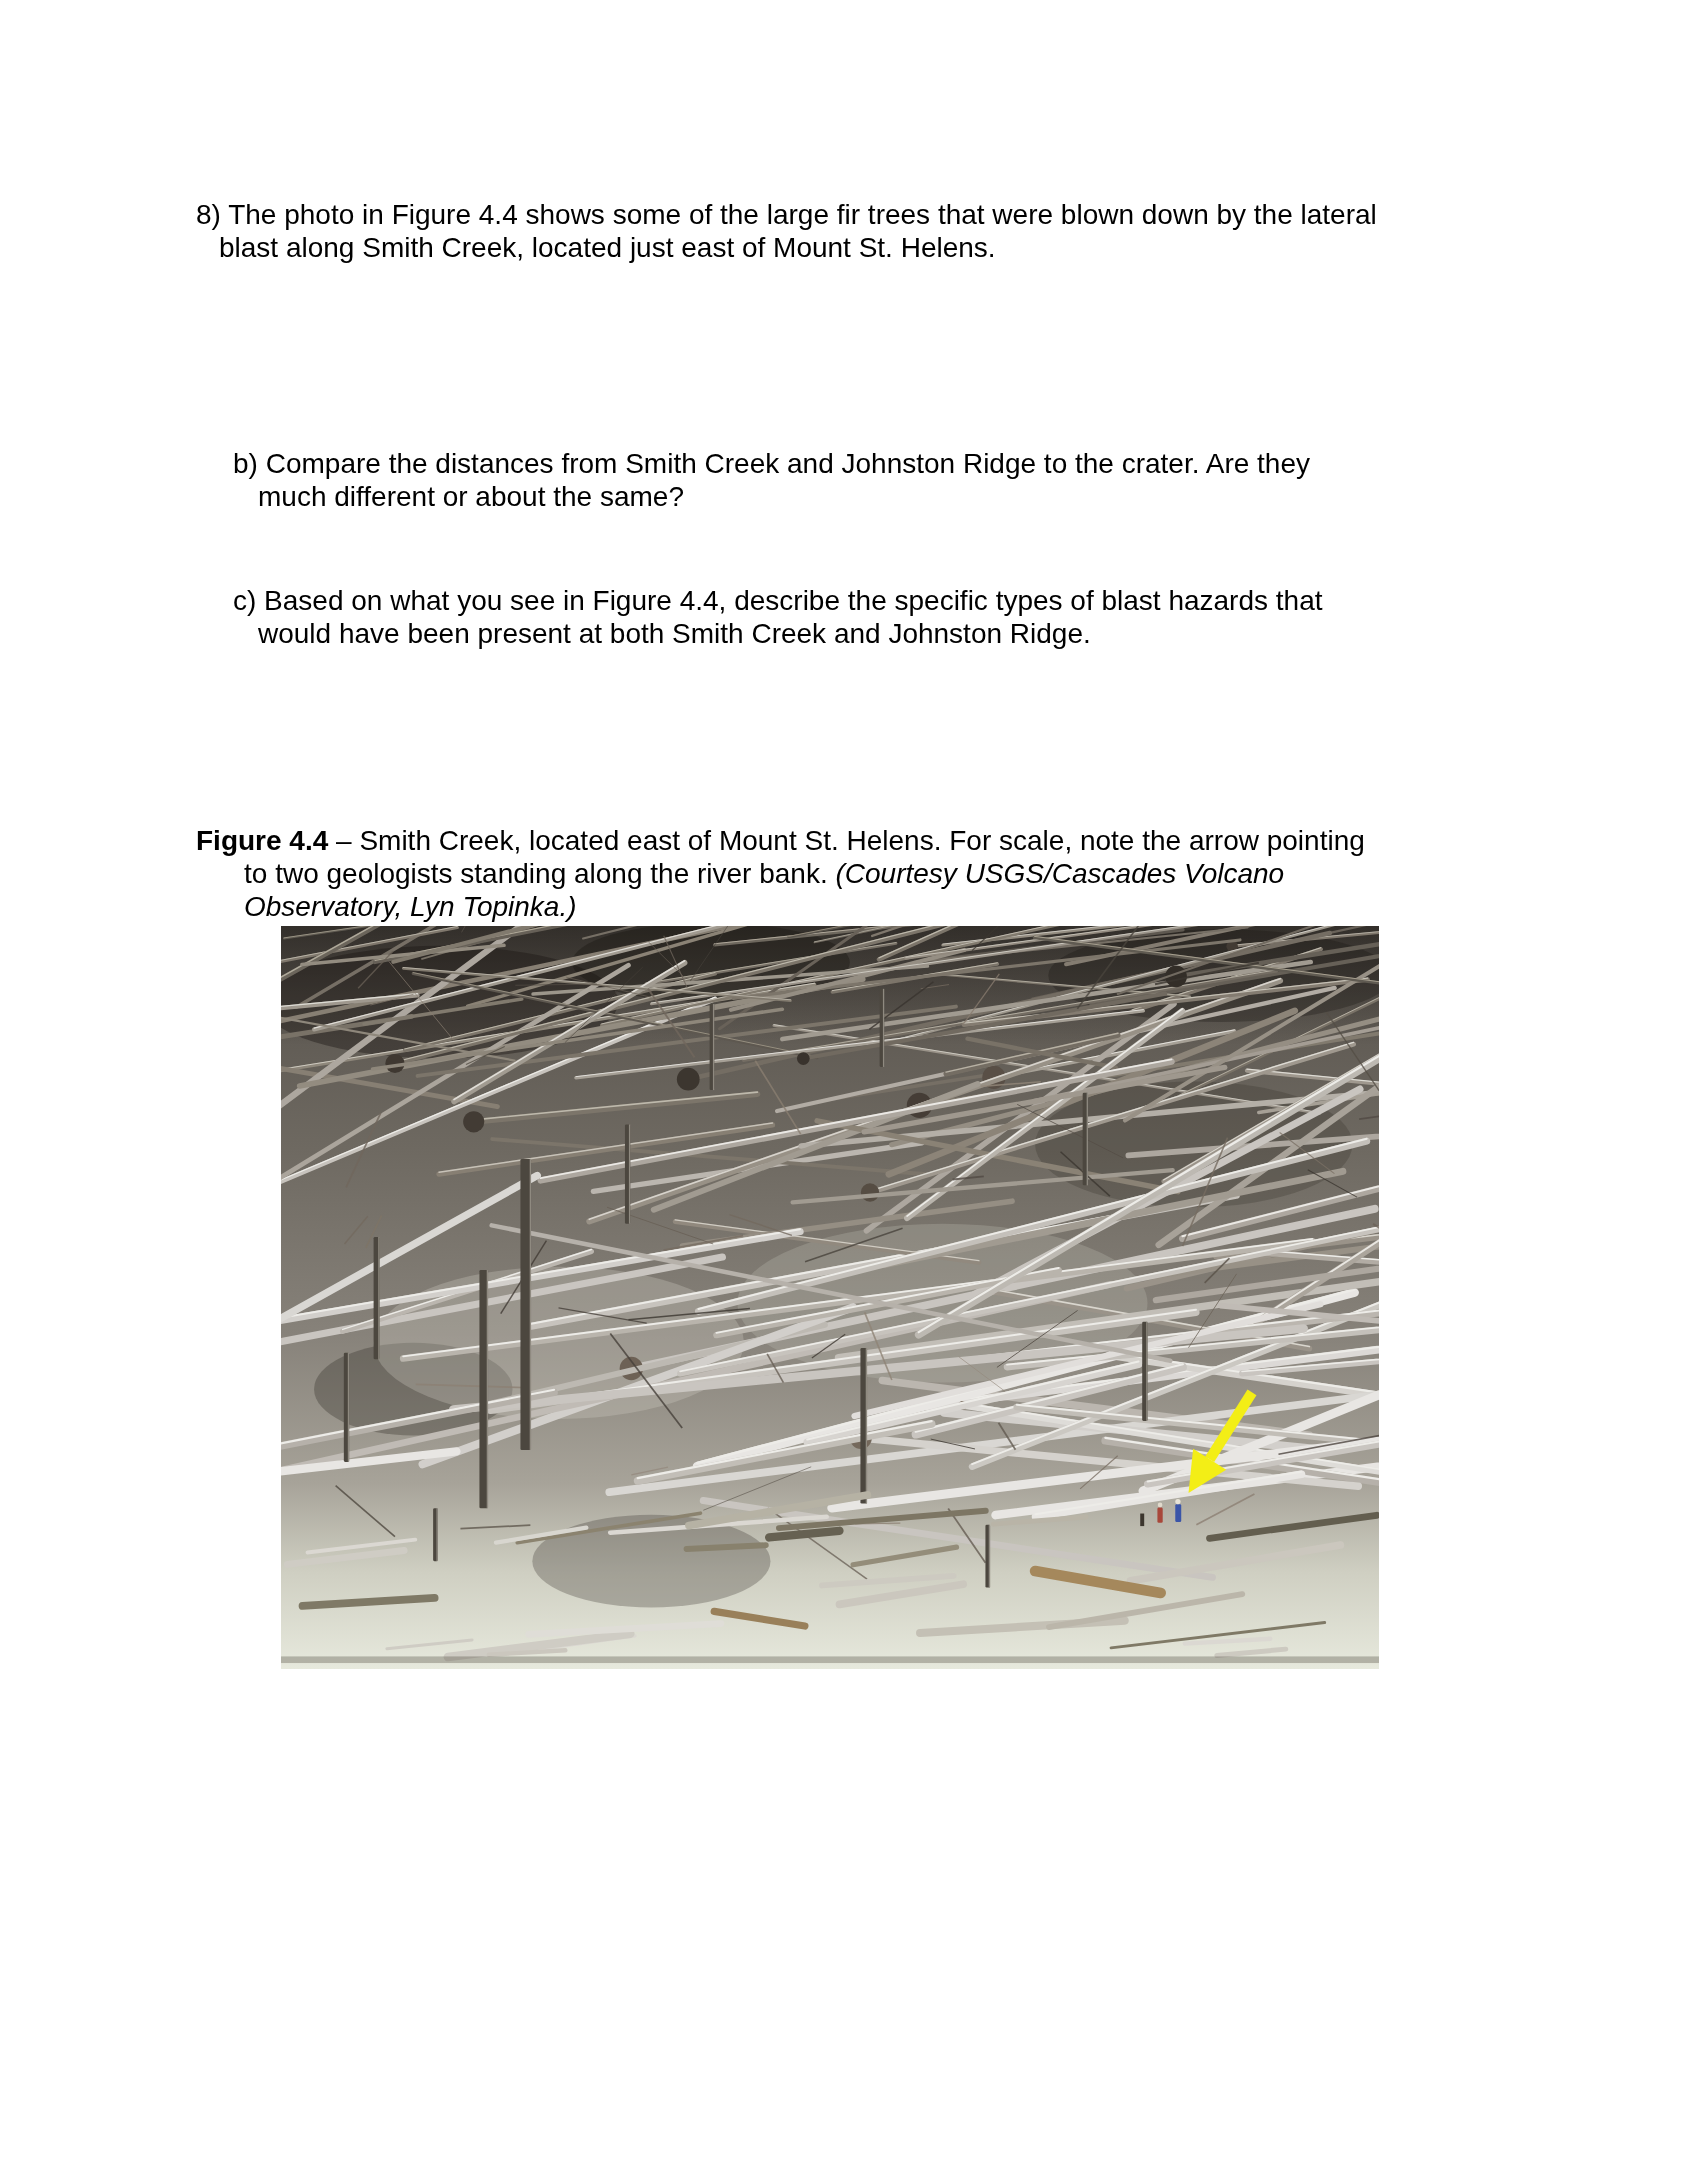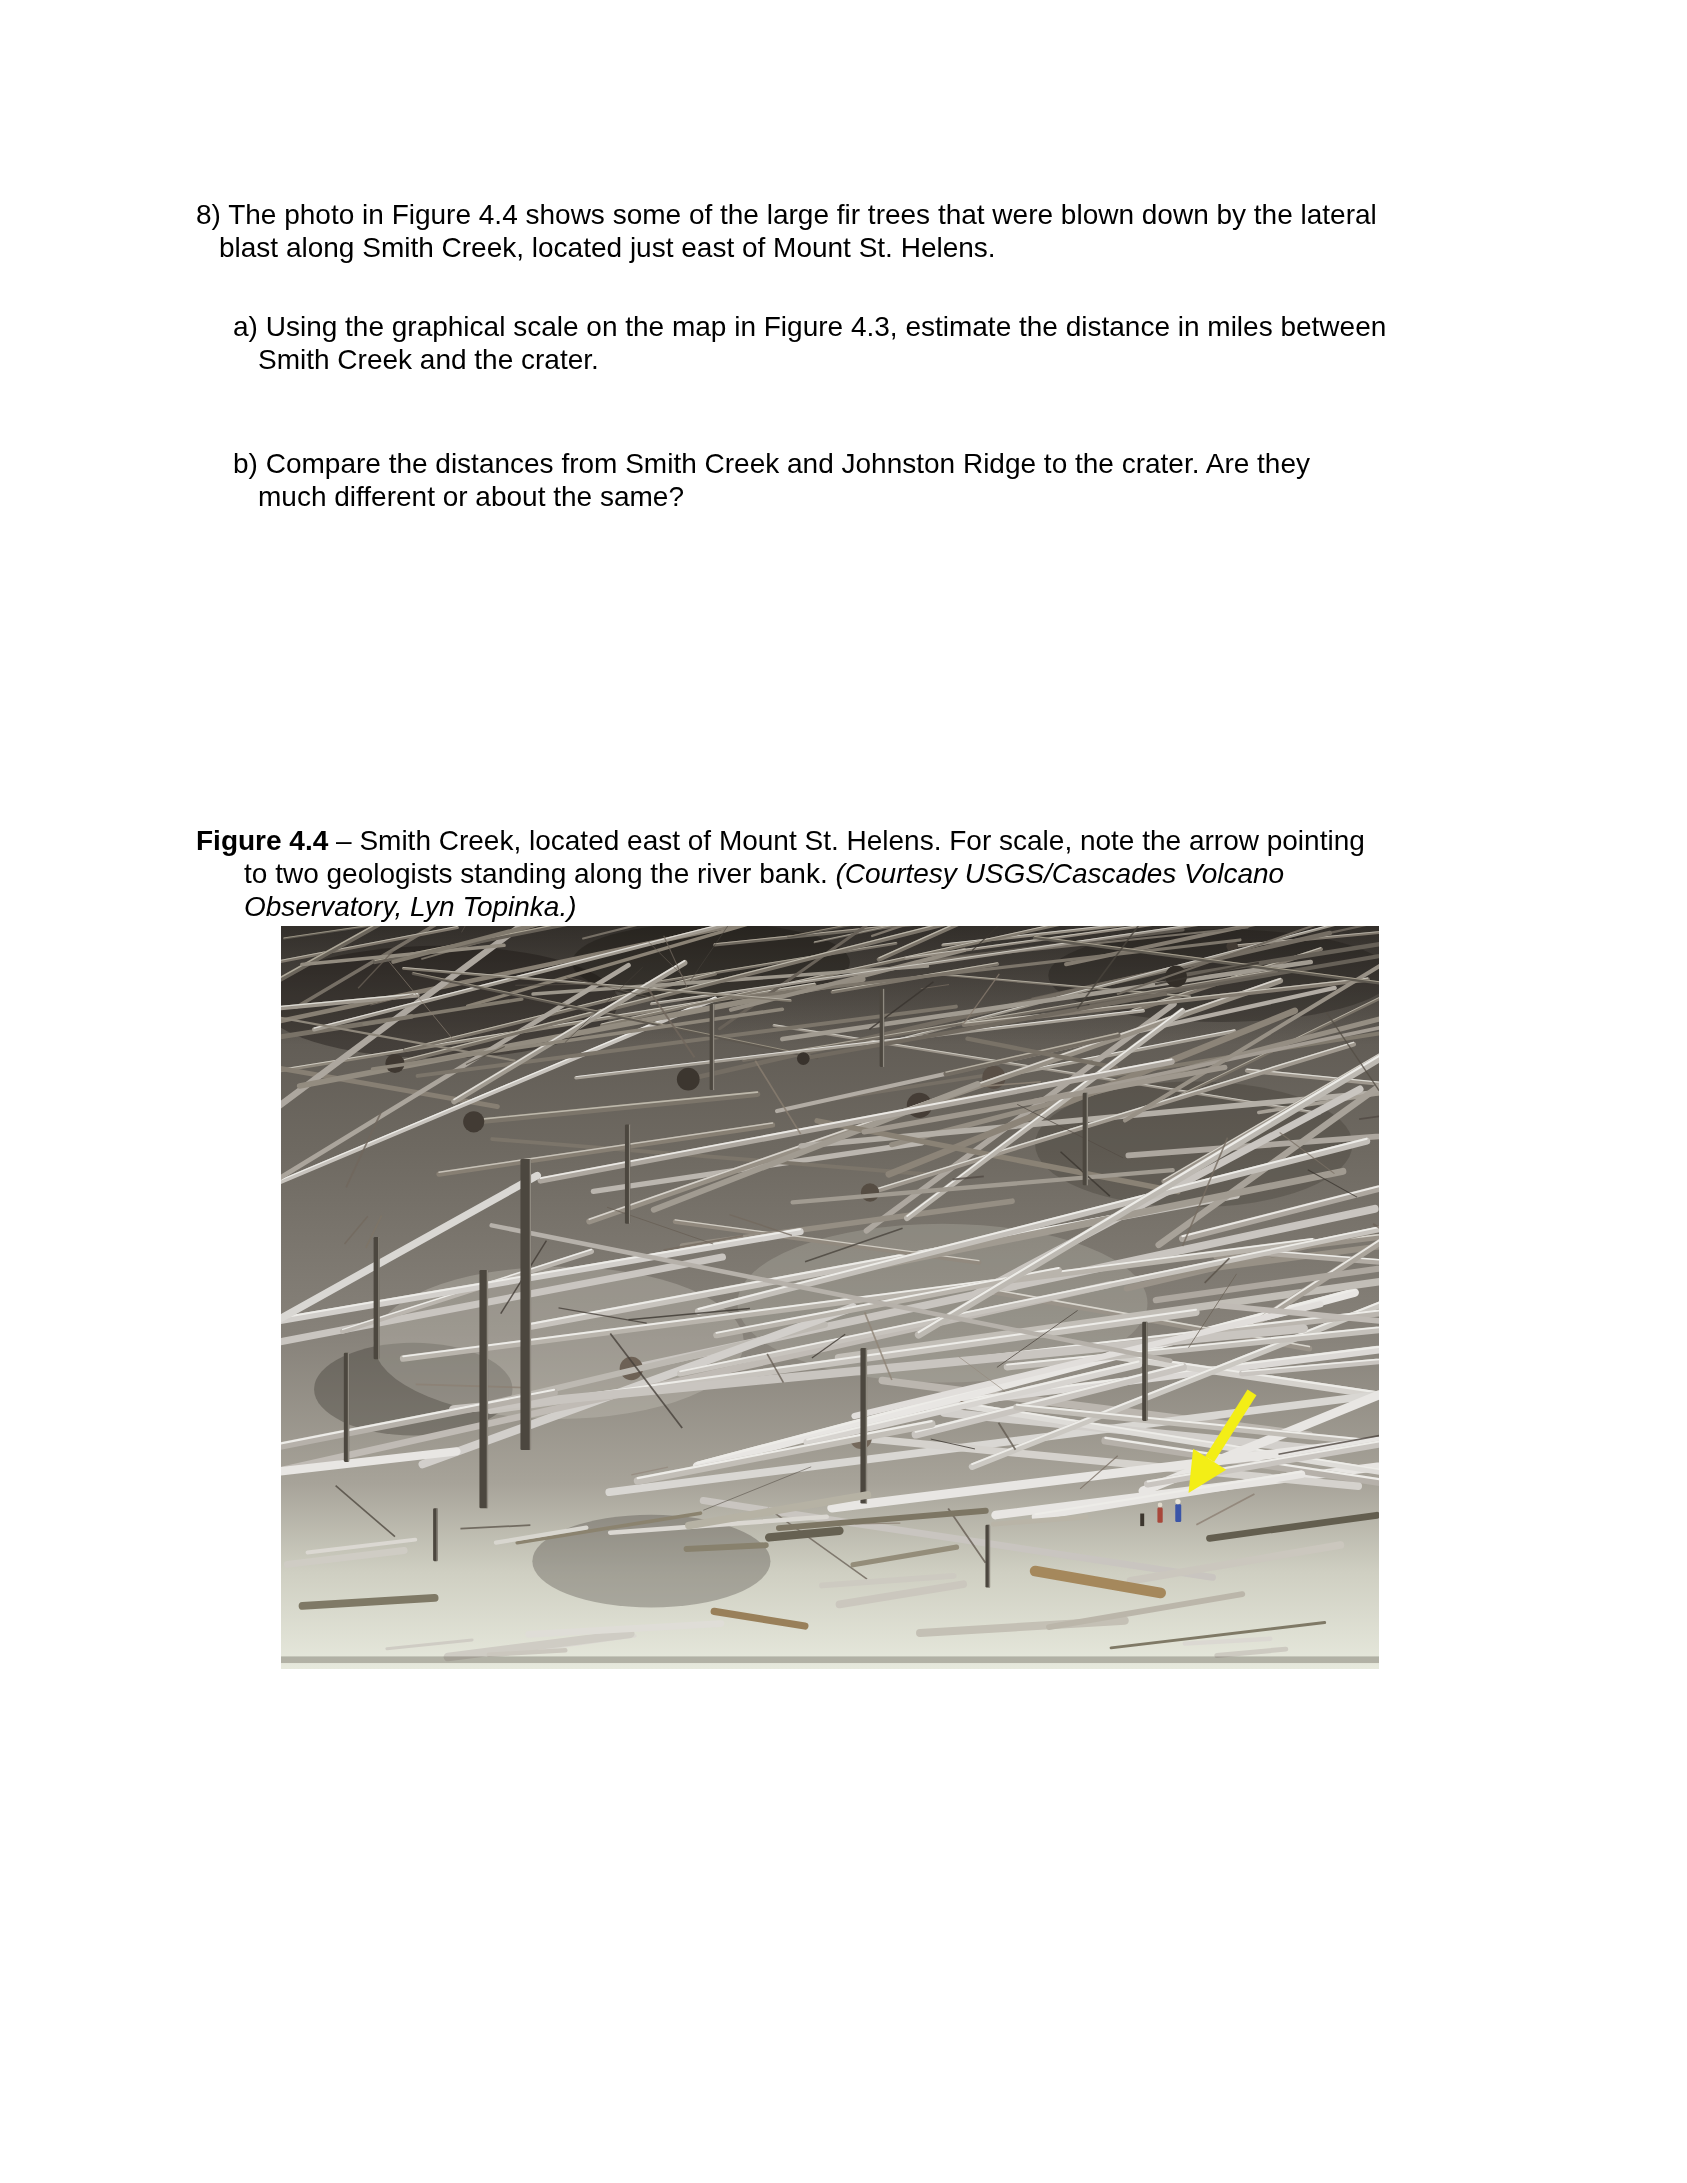--- a/index.html
+++ b/index.html
@@ -22,26 +22,26 @@
   .photo svg{display:block;width:100%;height:100%;}
 </style>
 </head>
 <body>
 
 <div class="page">
 
   <p class="para hang35" style="left:196px;top:198px;"><span>8)</span> <span>The photo in Figure 4.4 shows some of the large fir trees that were blown down by the lateral
 blast along Smith Creek, located just east of Mount St. Helens.</span></p>
 
-  <p class="para hang38" style="left:233px;top:310px;"><span>a)</span> <span>Using the graphical scale on the map in Figure 4.3, estimate the distance in miles between
-Smith Creek and the crater.</span></p>
 
   <p class="para hang38" style="left:233px;top:447px;"><span>b)</span> <span>Compare the distances from Smith Creek and Johnston Ridge to the crater.  Are they
 much different or about the same?</span></p>
 
+  <p class="para hang38" style="left:233px;top:584px;"><span>c)</span> <span>Based on what you see in Figure 4.4, describe the specific types of blast hazards that
+would have been present at both Smith Creek and Johnston Ridge.</span></p>
 
   <p class="para hang72" style="left:196px;top:824px;"><b>Figure 4.4</b> <span>– Smith Creek, located east of Mount St. Helens.  For scale, note the arrow pointing
 to two geologists standing along the river bank. </span><i>(Courtesy USGS/Cascades Volcano
 Observatory, </i><i class="sm">Lyn Topinka.)</i></p>
 
   <div class="photo">
     <svg viewBox="0 0 1660 1123" preserveAspectRatio="none">
       <defs>
         <linearGradient id="bgGrad" x1="0" y1="0" x2="0" y2="1">
           <stop offset="0" stop-color="#55504a"></stop>

